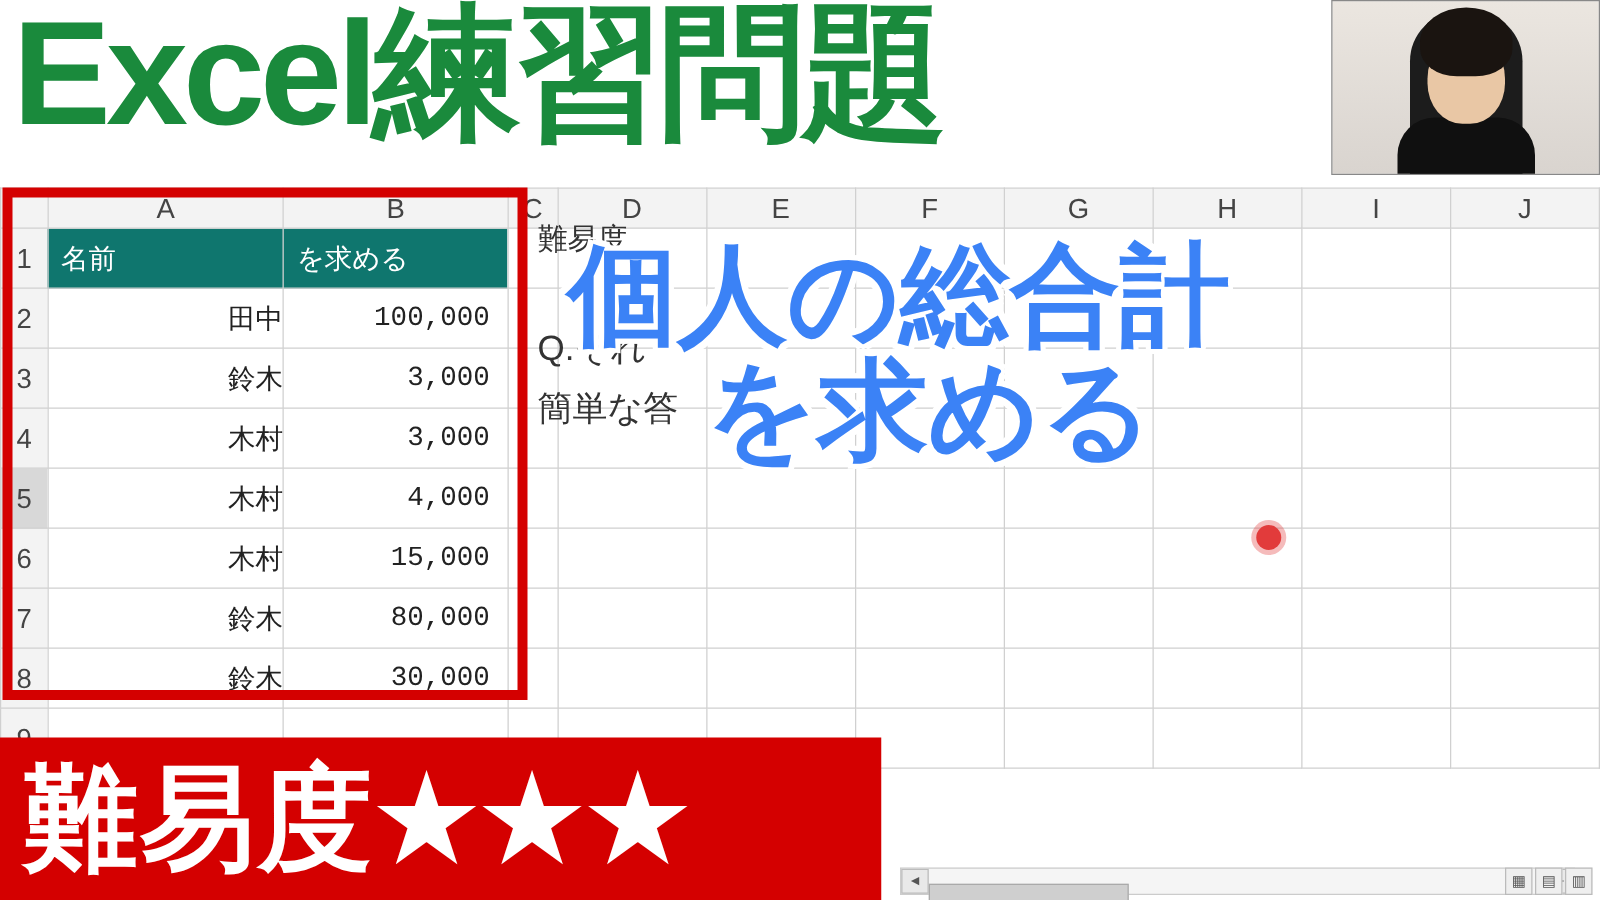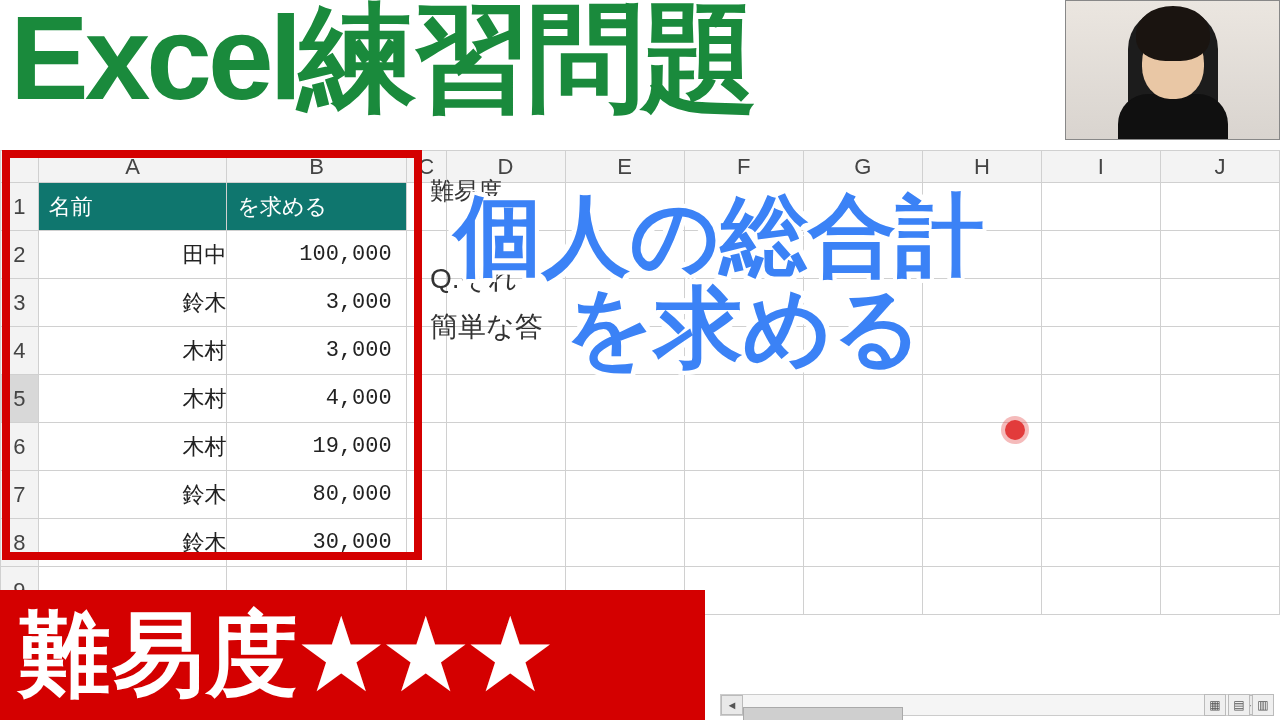--- a/index.html
+++ b/index.html
@@ -268,21 +268,21 @@
           <td></td>
           <td></td>
           <td></td>
           <td></td>
           <td></td>
           <td></td>
     </tr>
     <tr>
       <th class="rowhead">6</th>
       <td class="data-a">木村</td>
-      <td class="data-b">19,000</td>
+      <td class="data-b">15,000</td>
       <td></td>
           <td></td>
           <td></td>
           <td></td>
           <td></td>
           <td></td>
           <td></td>
           <td></td>
     </tr>
     <tr>

